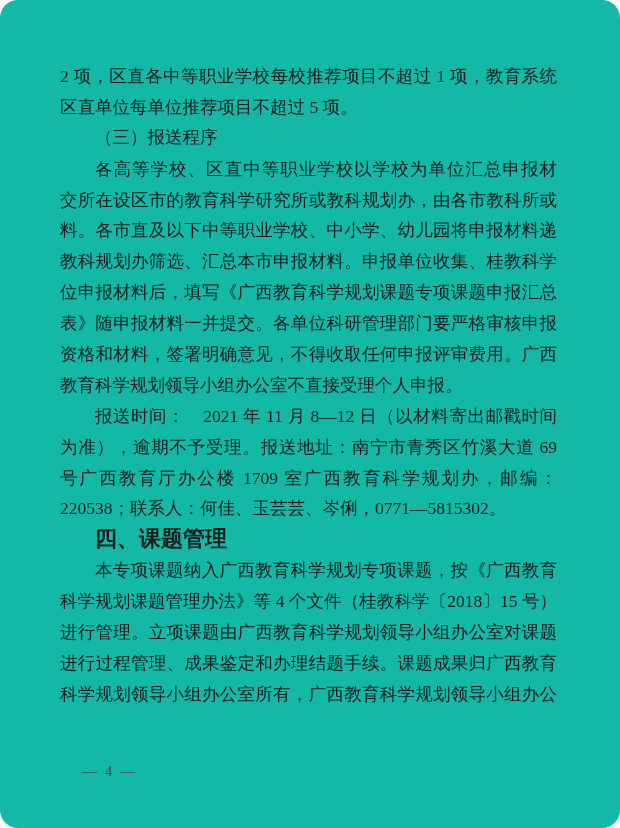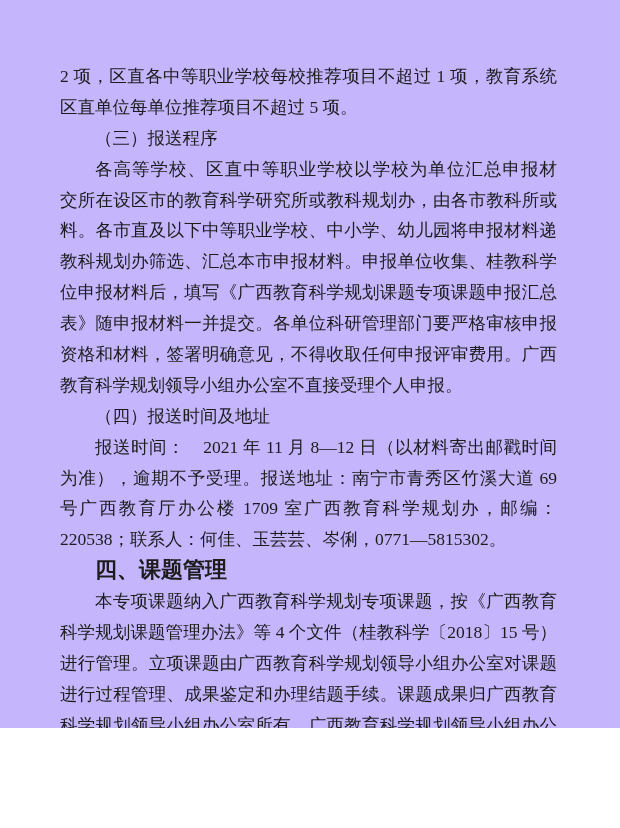--- a/index.html
+++ b/index.html
@@ -3,25 +3,26 @@
 <meta charset="utf-8">
 <style>
   html, body {
     margin: 0;
     padding: 0;
     background: #ffffff;
   }
   .page {
     position: relative;
     width: 620px;
-    height: 728px;
-    background: #c4b5fd;
+    height: 828px;
+    background: #14b8a6;
     color: #1c1c1c;
     font-family: "Liberation Serif", serif;
     overflow: hidden;
+    border-radius: 18px;
   }
   .content {
     position: absolute;
     left: 60px;
     top: 61px;
     width: 497px;
     font-size: 17.5px;
   }
   .ln {
     height: 30.9px;
@@ -34,21 +35,21 @@
     text-align: justify;
     text-align-last: justify;
     text-justify: inter-character;
   }
   
   .indent {
     text-indent: 35px;
   }
   
   .sub {
-    font-family: Liberation Sans, sans-serif;
+    font-family: Liberation Mono, monospace;
   }
   
   .hbold {
     font-weight: 700;
     font-family: "Liberation Sans", sans-serif;
     font-size: 22px;
   }
   .footer {
     position: absolute;
     left: 82px;
@@ -72,21 +73,20 @@
 
     <div class="ln jl indent">各高等学校、区直中等职业学校以学校为单位汇总申报材</div>
     <div class="ln jl">交所在设区市的教育科学研究所或教科规划办，由各市教科所或</div>
     <div class="ln jl">料。各市直及以下中等职业学校、中小学、幼儿园将申报材料递</div>
     <div class="ln jl">教科规划办筛选、汇总本市申报材料。申报单位收集、桂教科学</div>
     <div class="ln jl">位申报材料后，填写《广西教育科学规划课题专项课题申报汇总</div>
     <div class="ln jl">表》随申报材料一并提交。各单位科研管理部门要严格审核申报</div>
     <div class="ln jl">资格和材料，签署明确意见，不得收取任何申报评审费用。广西</div>
     <div class="ln">教育科学规划领导小组办公室不直接受理个人申报。</div>
 
-    <div class="ln indent sub">（四）报送时间及地址</div>
 
     <div class="ln jl indent">报送时间：　2021 年 11 月 8—12 日（以材料寄出邮戳时间</div>
     <div class="ln jl">为准），逾期不予受理。报送地址：南宁市青秀区竹溪大道 69</div>
     <div class="ln jl">号广西教育厅办公楼 1709 室广西教育科学规划办，邮编：</div>
     <div class="ln">220538；联系人：何佳、玉芸芸、岑俐，0771—5815302。</div>
 
     <div class="ln indent hbold">四、课题管理</div>
 
     <div class="ln jl indent">本专项课题纳入广西教育科学规划专项课题，按《广西教育</div>
     <div class="ln jl">科学规划课题管理办法》等 4 个文件（桂教科学〔2018〕15 号）</div>

